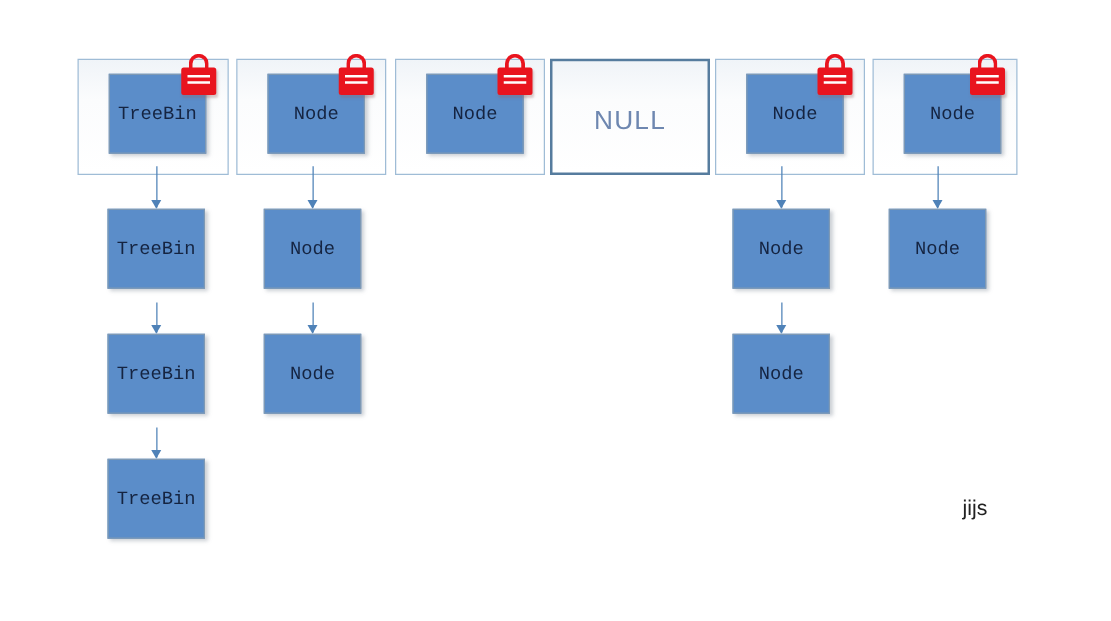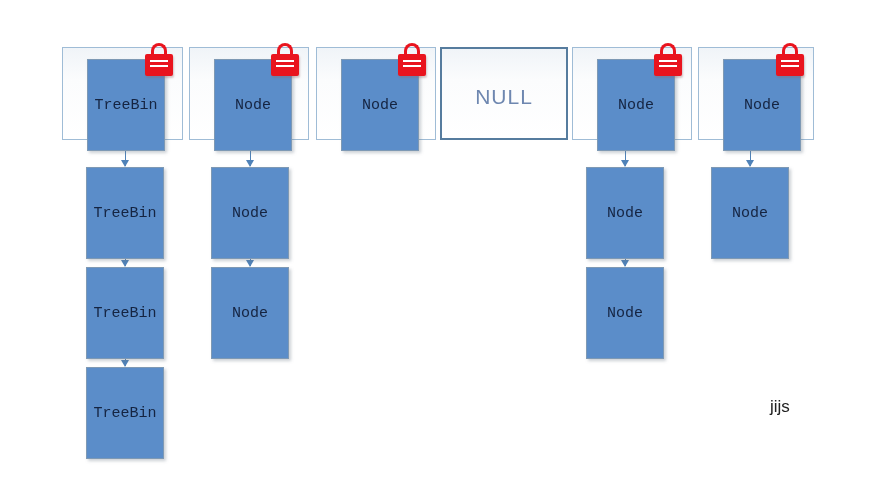--- a/index.html
+++ b/index.html
@@ -35,21 +35,21 @@
   }
   .cell-0{left:62px;width:121px;}
   .cell-1{left:189px;width:120px;}
   .cell-2{left:316px;width:120px;}
   .cell-3{left:440px;width:128px;}
   .cell-4{left:572px;width:120px;}
   .cell-5{left:698px;width:116px;}
   
   .node-box{
     position:absolute;
-    width:78px;height:92px;
+    width:78px;height:64px;
     background:var(--node-fill);
     border:1px solid var(--node-border);
     box-sizing:border-box;
     box-shadow:2px 2px 3px rgba(110,120,135,0.35);
     display:flex;align-items:center;justify-content:center;
     font-family:"Liberation Mono","DejaVu Sans Mono",monospace;
     font-size:15px;
     color:var(--node-text);
     letter-spacing:0px;
     z-index:2;

